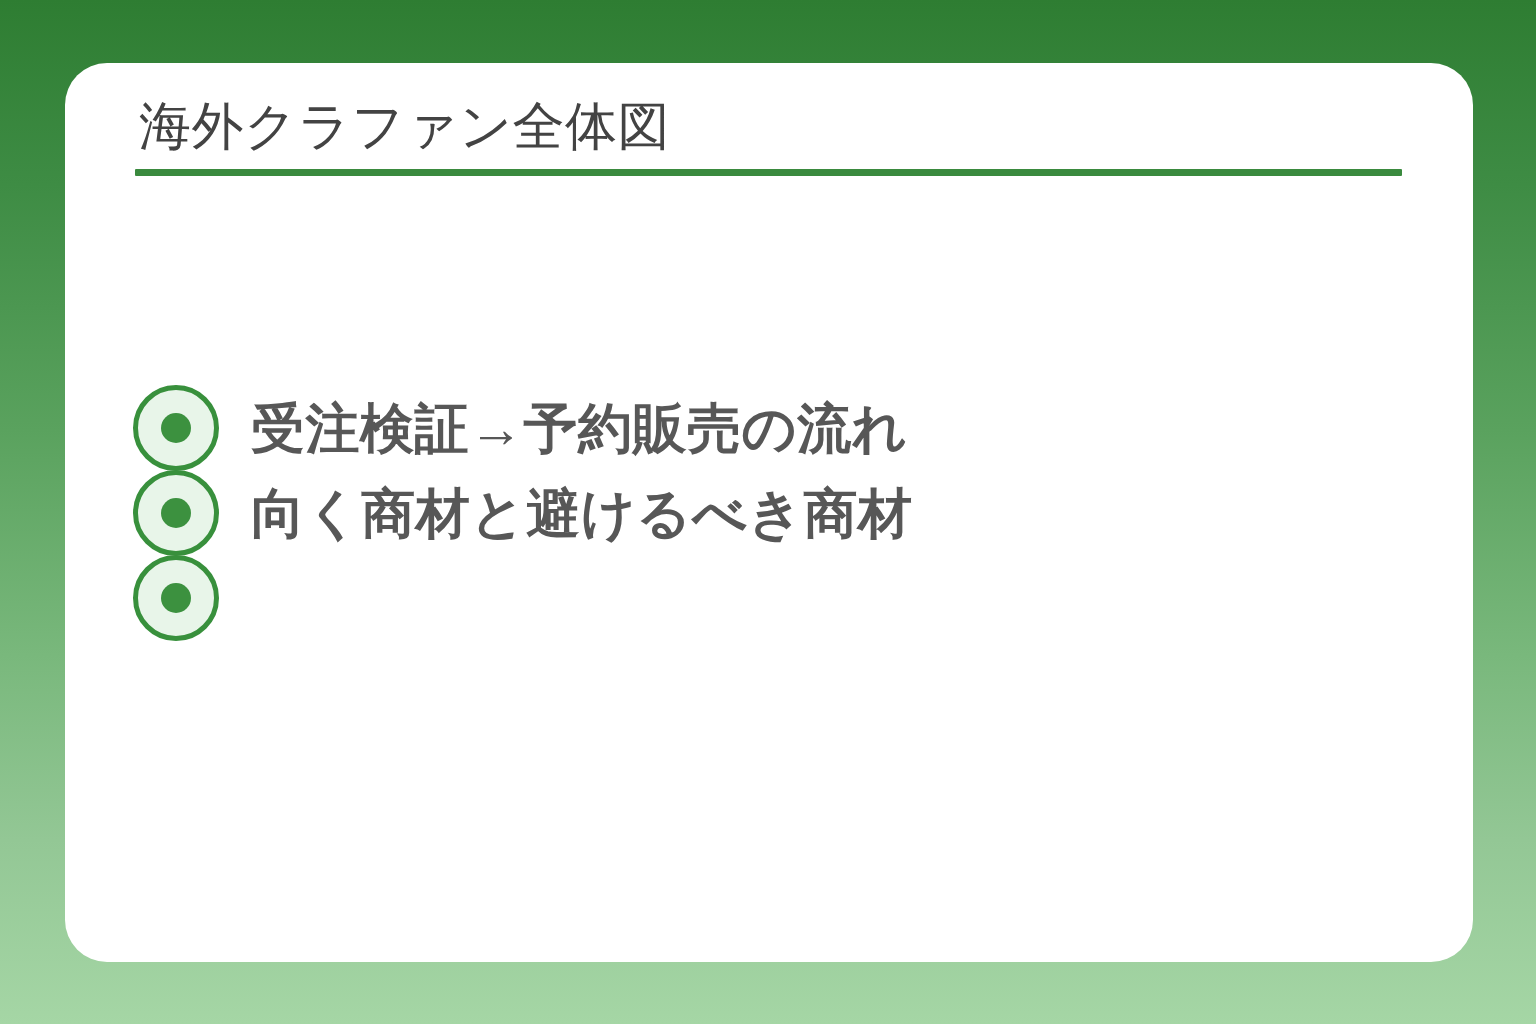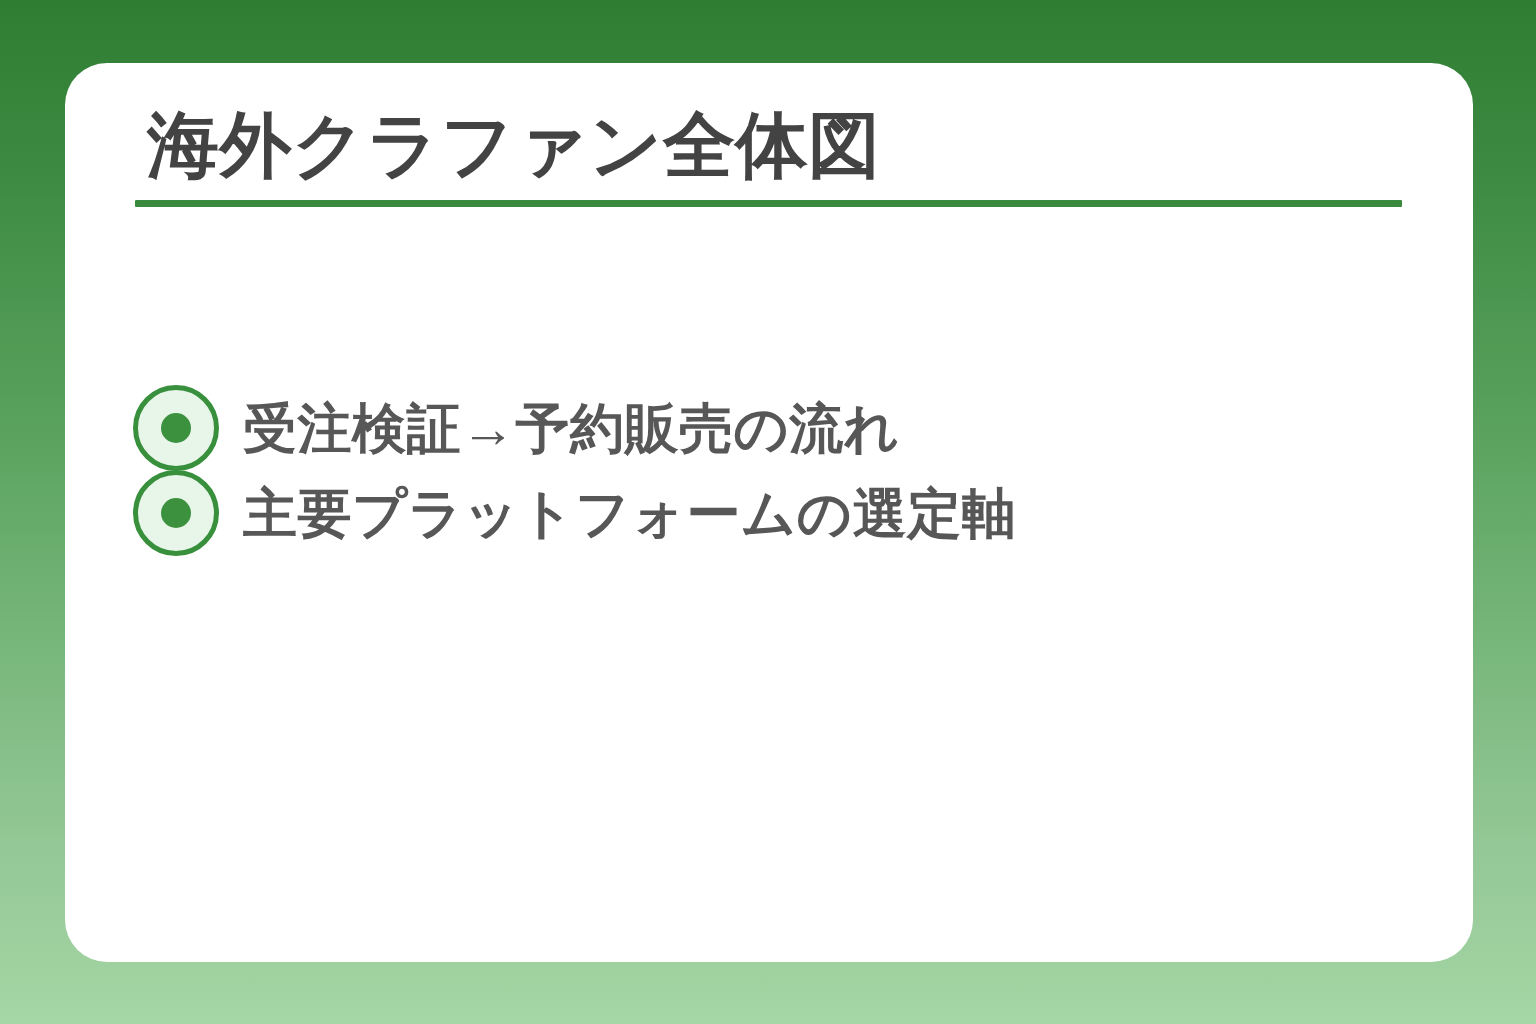--- a/index.html
+++ b/index.html
@@ -45,24 +45,24 @@
 
   
   .title-block {
     position: absolute;
     left: 70px;
     top: 30px;
     right: 70px;
   }
 
   .slide-title {
-    margin: 12px;
-    font-size: 72px;
+    margin: 4px;
+    font-size: 52px;
     line-height: 1.12;
-    font-weight: 700;
+    font-weight: 400;
     color: #434343;
     letter-spacing: 0.5px;
     white-space: nowrap;
   }
 
   .title-rule {
     margin-top: 14px;
     width: 1267px;
     height: 7px;
     background: #3A8A3E;
@@ -104,21 +104,21 @@
     left: 50%;
     top: 50%;
     width: 30px;
     height: 30px;
     margin: -15px 0 0 -15px;
     border-radius: 50%;
     background: #3C913F;
   }
 
   .bullet-text {
-    margin-left: 24px;
+    margin-left: 32px;
     font-size: 54px;
     font-weight: 700;
     color: #575757;
     line-height: 1.05;
     letter-spacing: 0.5px;
     white-space: nowrap;
   }
 </style>
 </head>
 <body>
@@ -132,23 +132,26 @@
       <div class="title-rule"></div>
     </div>
 
     <ul class="bullet-list">
 
       <li class="bullet-item">
         <span class="bullet-marker"></span>
         <span class="bullet-text">受注検証→予約販売の流れ</span>
       </li>
 
+      <li class="bullet-item">
+        <span class="bullet-marker"></span>
+        <span class="bullet-text">向く商材と避けるべき商材</span>
+      </li>
 
       <li class="bullet-item">
         <span class="bullet-marker"></span>
-        <span class="bullet-text">主要プラットフォームの選定軸</span>
       </li>
 
 
     </ul>
 
   </div>
 </div>
 
 </body></html>

